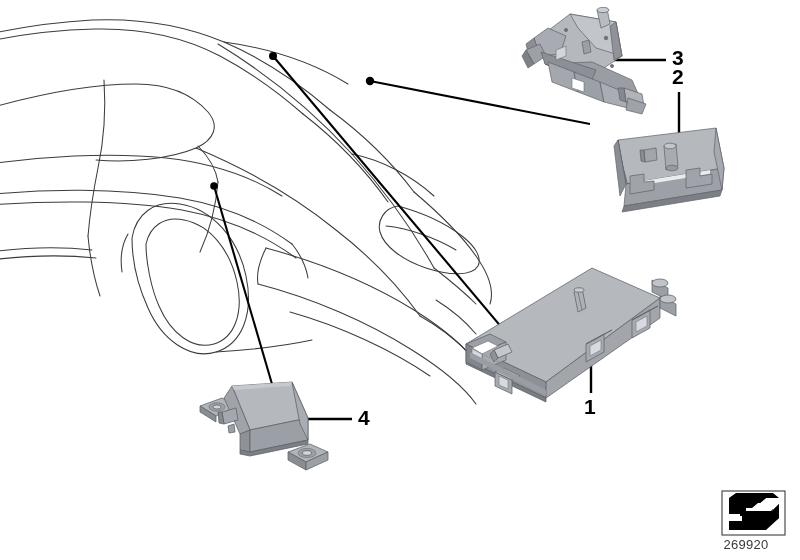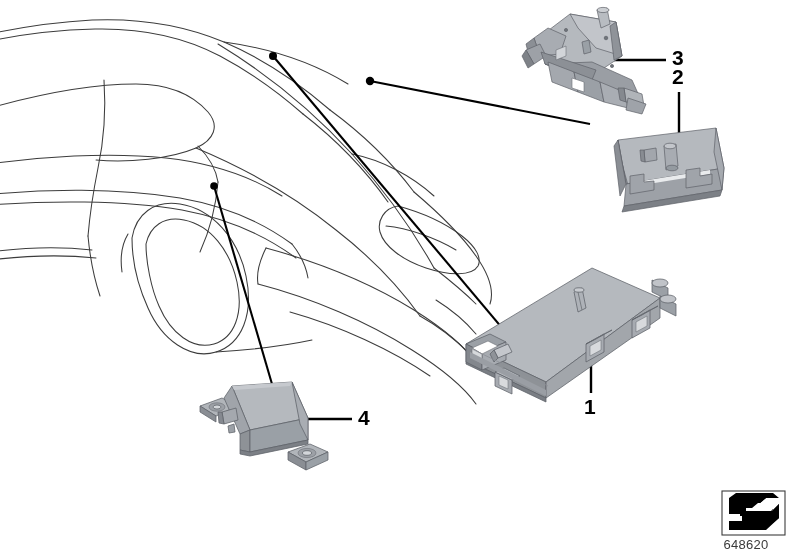--- a/index.html
+++ b/index.html
@@ -308,15 +308,15 @@
 
   <svg class="layer" viewBox="0 0 800 560" xmlns="http://www.w3.org/2000/svg">
     <rect x="722" y="491" width="63" height="44" fill="#ffffff" stroke="#3c3c3c" stroke-width="1.1"></rect>
 
     <g>
       <polygon points="729,498 766,498 760,503 746,503 746,511 772,511 779,504 779,518 766,530 729,530 729,521 742,521 742,514 729,514" fill="#000000"></polygon>
       <polygon points="729,498 736,493 773,493 779,498 766,498 760,503 746,503 746,511 772,511 779,504 779,518 773,523 773,509 766,516 740,516 740,508 752,508 758,503 736,503 736,510 729,514" fill="#000000"></polygon>
     </g>
   </svg>
 
-  <div id="diagram-id">648620</div>
+  <div id="diagram-id">269920</div>
 
 </div>
 
 </body></html>

